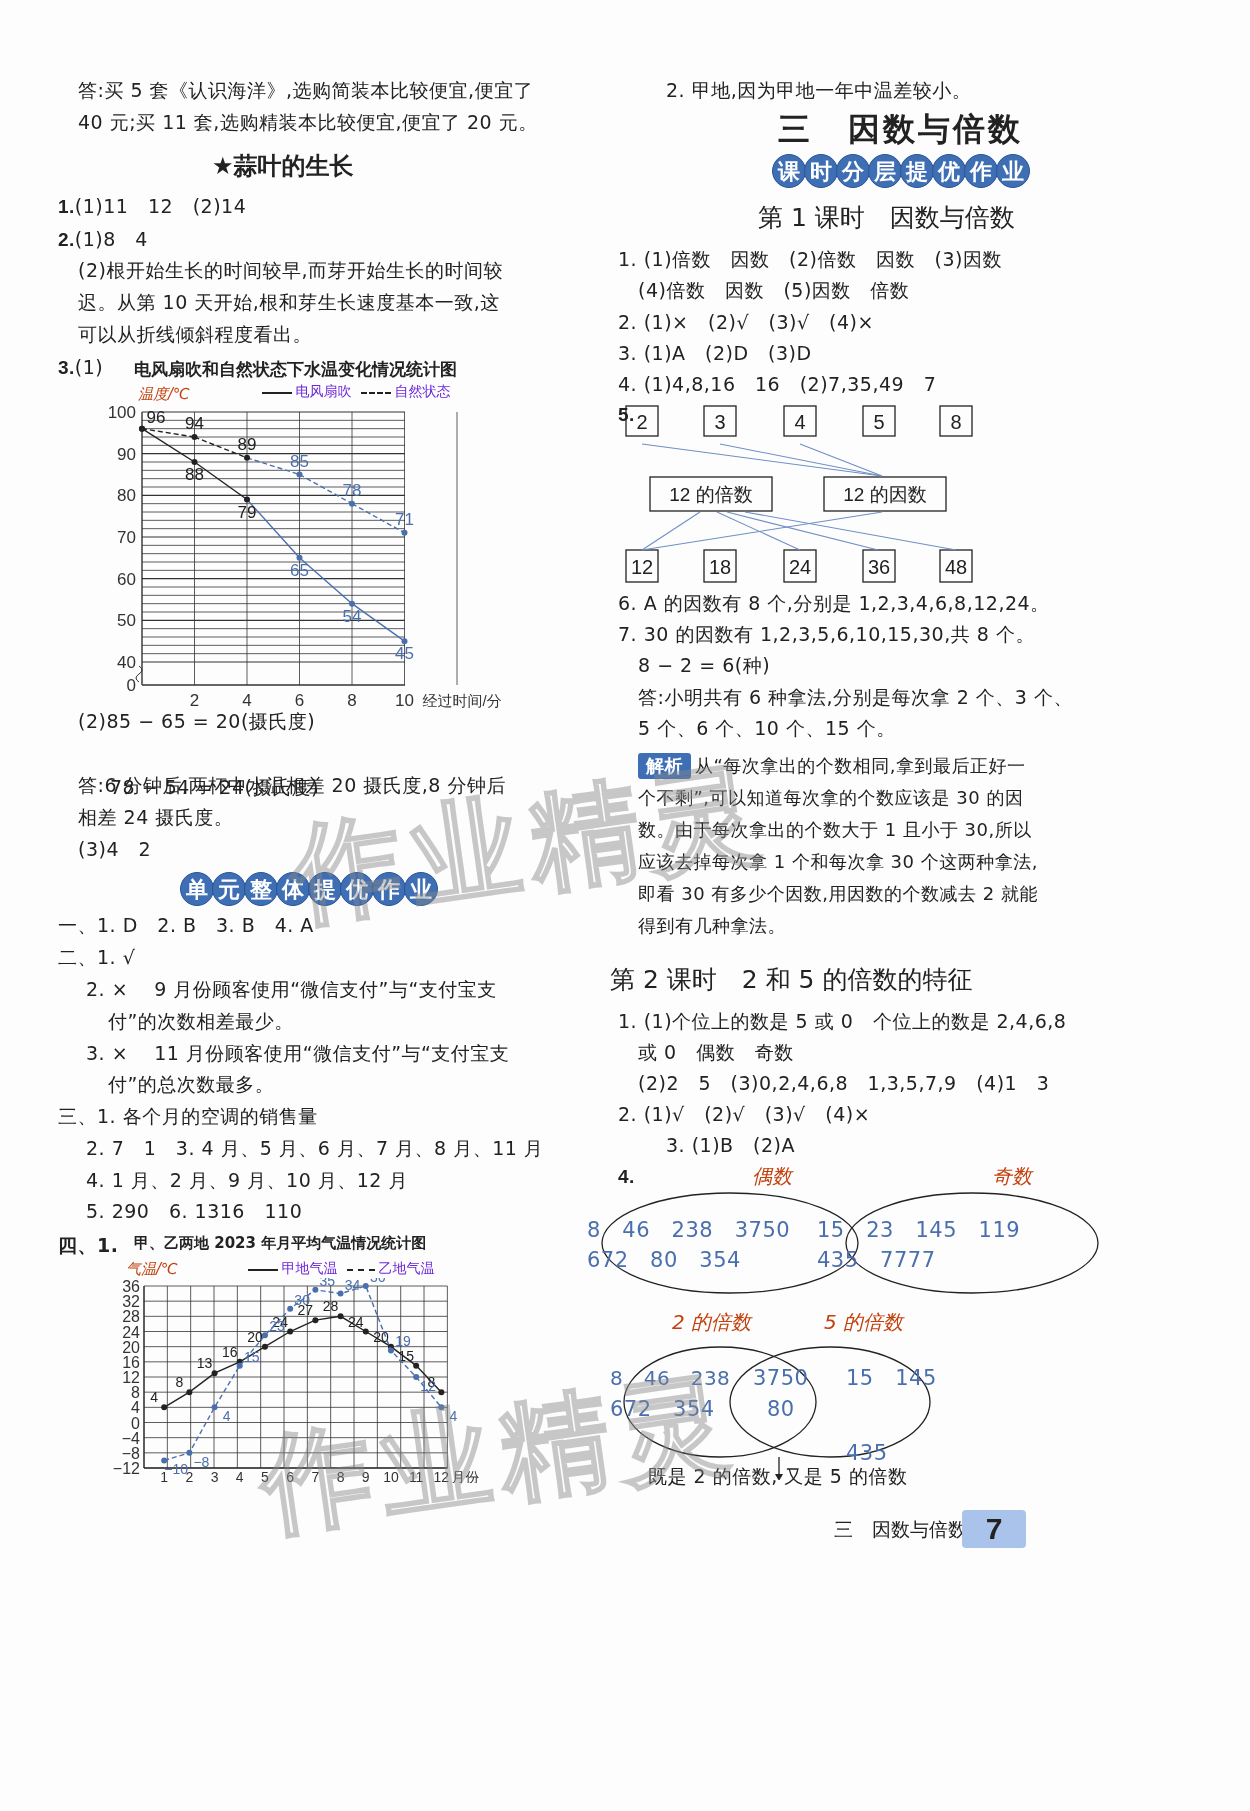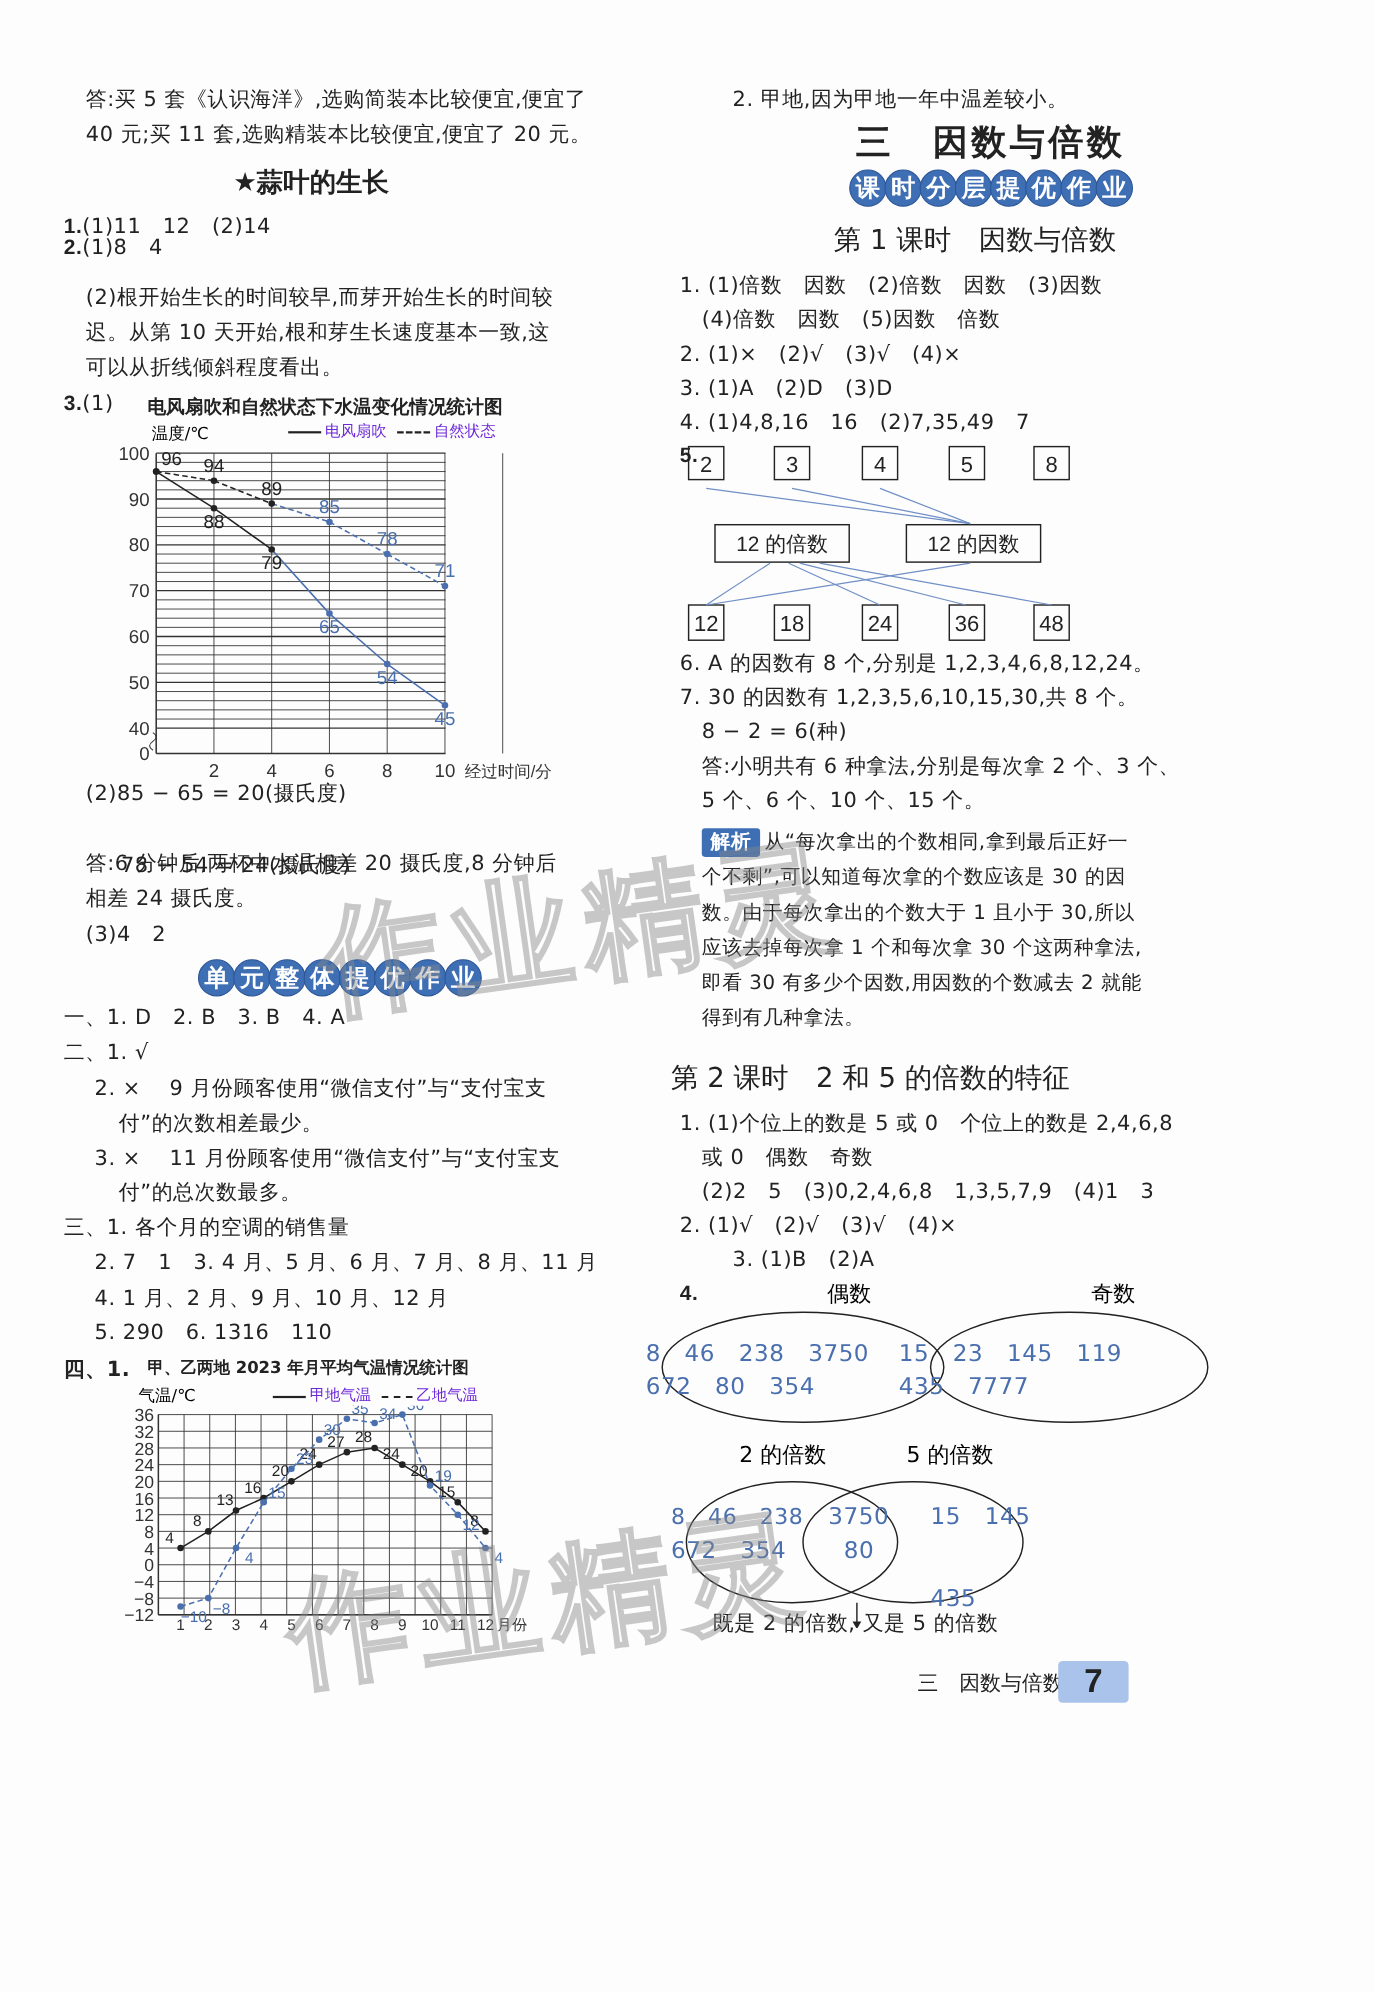--- a/index.html
+++ b/index.html
@@ -10,41 +10,41 @@
   .right { left: 632px; width: 560px; }
   .line { position: absolute; font-size: 19px; line-height: 26px; white-space: nowrap; letter-spacing: 0.5px; }
   .num { font-weight: bold; font-family: "Liberation Sans", sans-serif; }
   .h-star { position: absolute; font-size: 24px; font-weight: bold; }
   .h-chapter { position: absolute; font-size: 32px; font-weight: bold; font-family: "DejaVu Serif", serif; letter-spacing: 3px; }
   .h-lesson { position: absolute; font-size: 25px; }
   .banner { position: absolute; display: flex; gap: 0; }
   .banner span { width: 34px; height: 34px; border-radius: 50%; background: #3e6fb5; color: #fff; font-weight: bold; font-size: 22px; line-height: 34px; text-align: center; margin-right: -2px; border: 1px solid #2c5597; }
   .chart-title { position: absolute; font-size: 17px; font-weight: bold; white-space: nowrap; }
   .legend { position: absolute; font-size: 14px; white-space: nowrap; color: #6d28d9; font-family: Liberation Serif, serif; }
-  .axis-label { position: absolute; font-size: 15px; white-space: nowrap; color: #000000; }
+  .axis-label { position: absolute; font-size: 15px; white-space: nowrap; color: #c2410c; font-style: italic; }
   svg text { font-family: "Liberation Sans", sans-serif; }
   .jiexi { display: inline-block; background: #3e6fb5; color: #fff; padding: 0 8px; border-radius: 3px; font-weight: bold; margin-right: 4px; }
   .blue { color: #4a6fae; }
   .footer-title { position: absolute; font-size: 19px; white-space: nowrap; }
   .page-num { position: absolute; background: #a9c3ea; width: 64px; height: 38px; border-radius: 4px; font-size: 30px; font-weight: bold; text-align: center; line-height: 38px; font-family: "Liberation Sans", sans-serif; }
   .watermark { position: absolute; font-size: 110px; font-weight: bold; color: transparent; -webkit-text-stroke: 2px #888; opacity: 0.45; letter-spacing: 10px; transform: rotate(-8deg); white-space: nowrap; pointer-events: none; }
 </style>
 </head>
 <body>
 
 <div class="col left">
   <div class="line" style="top:77px;left:16px;">答:买 5 套《认识海洋》,选购简装本比较便宜,便宜了</div>
   <div class="line" style="top:109px;left:16px;">40 元;买 11 套,选购精装本比较便宜,便宜了 20 元。</div>
 
   <div class="h-star" style="top:150px;left:150px;">★蒜叶的生长</div>
 
   <div class="line" style="top:193px;left:-4px;">
     <span class="num">1.</span><span>(1)11　12　(2)14</span>
   </div>
-  <div class="line" style="top:212px;left:-4px;">
+  <div class="line" style="top:226px;left:-4px;">
     <span class="num">2.</span><span>(1)8　4</span>
   </div>
   <div class="line" style="top:257px;left:16px;">(2)根开始生长的时间较早,而芽开始生长的时间较</div>
   <div class="line" style="top:289px;left:16px;">迟。从第 10 天开始,根和芽生长速度基本一致,这</div>
   <div class="line" style="top:321px;left:16px;">可以从折线倾斜程度看出。</div>
 
   <div class="line" style="top:354px;left:-4px;">
     <span class="num">3.</span><span>(1)</span>
   </div>
   <div class="chart-title" style="top:358px;left:72px;">电风扇吹和自然状态下水温变化情况统计图</div>

